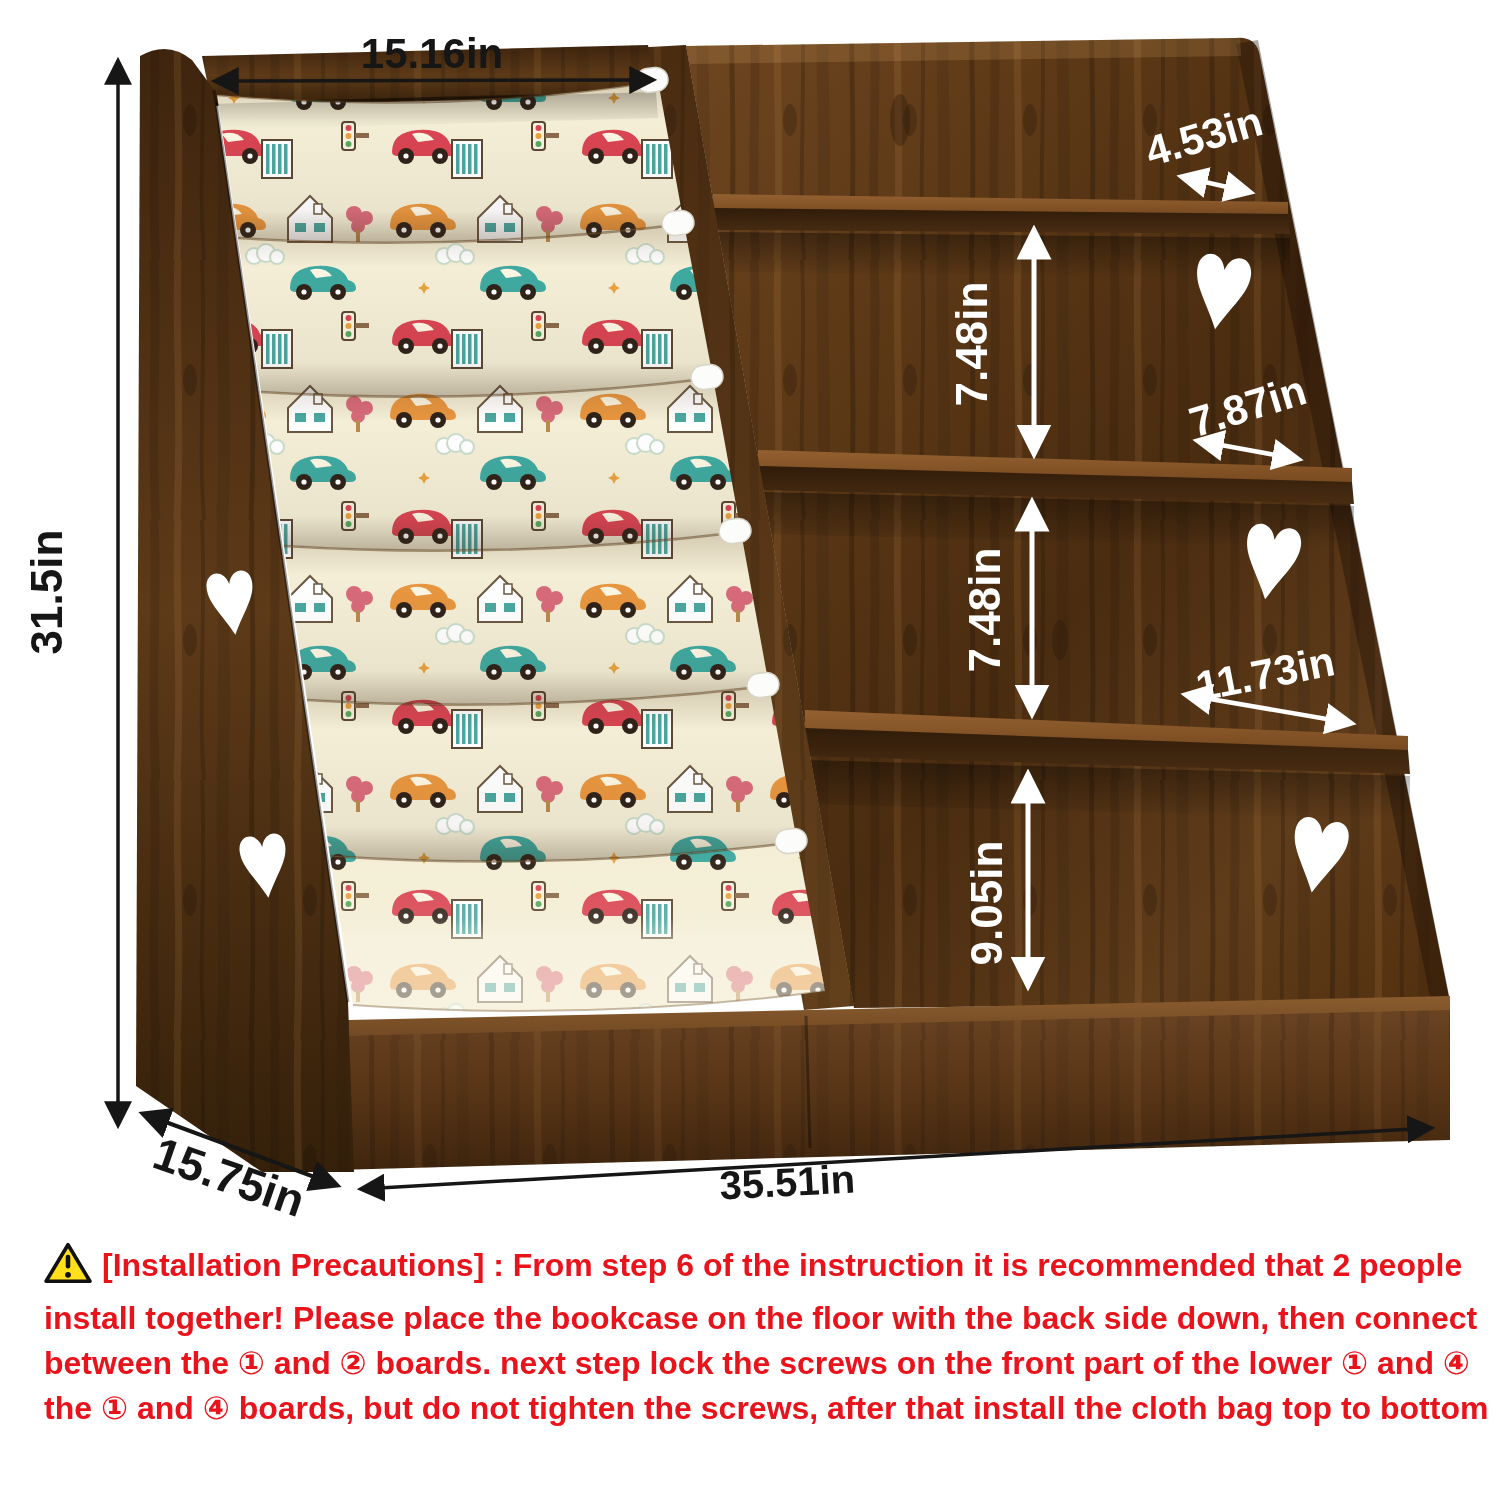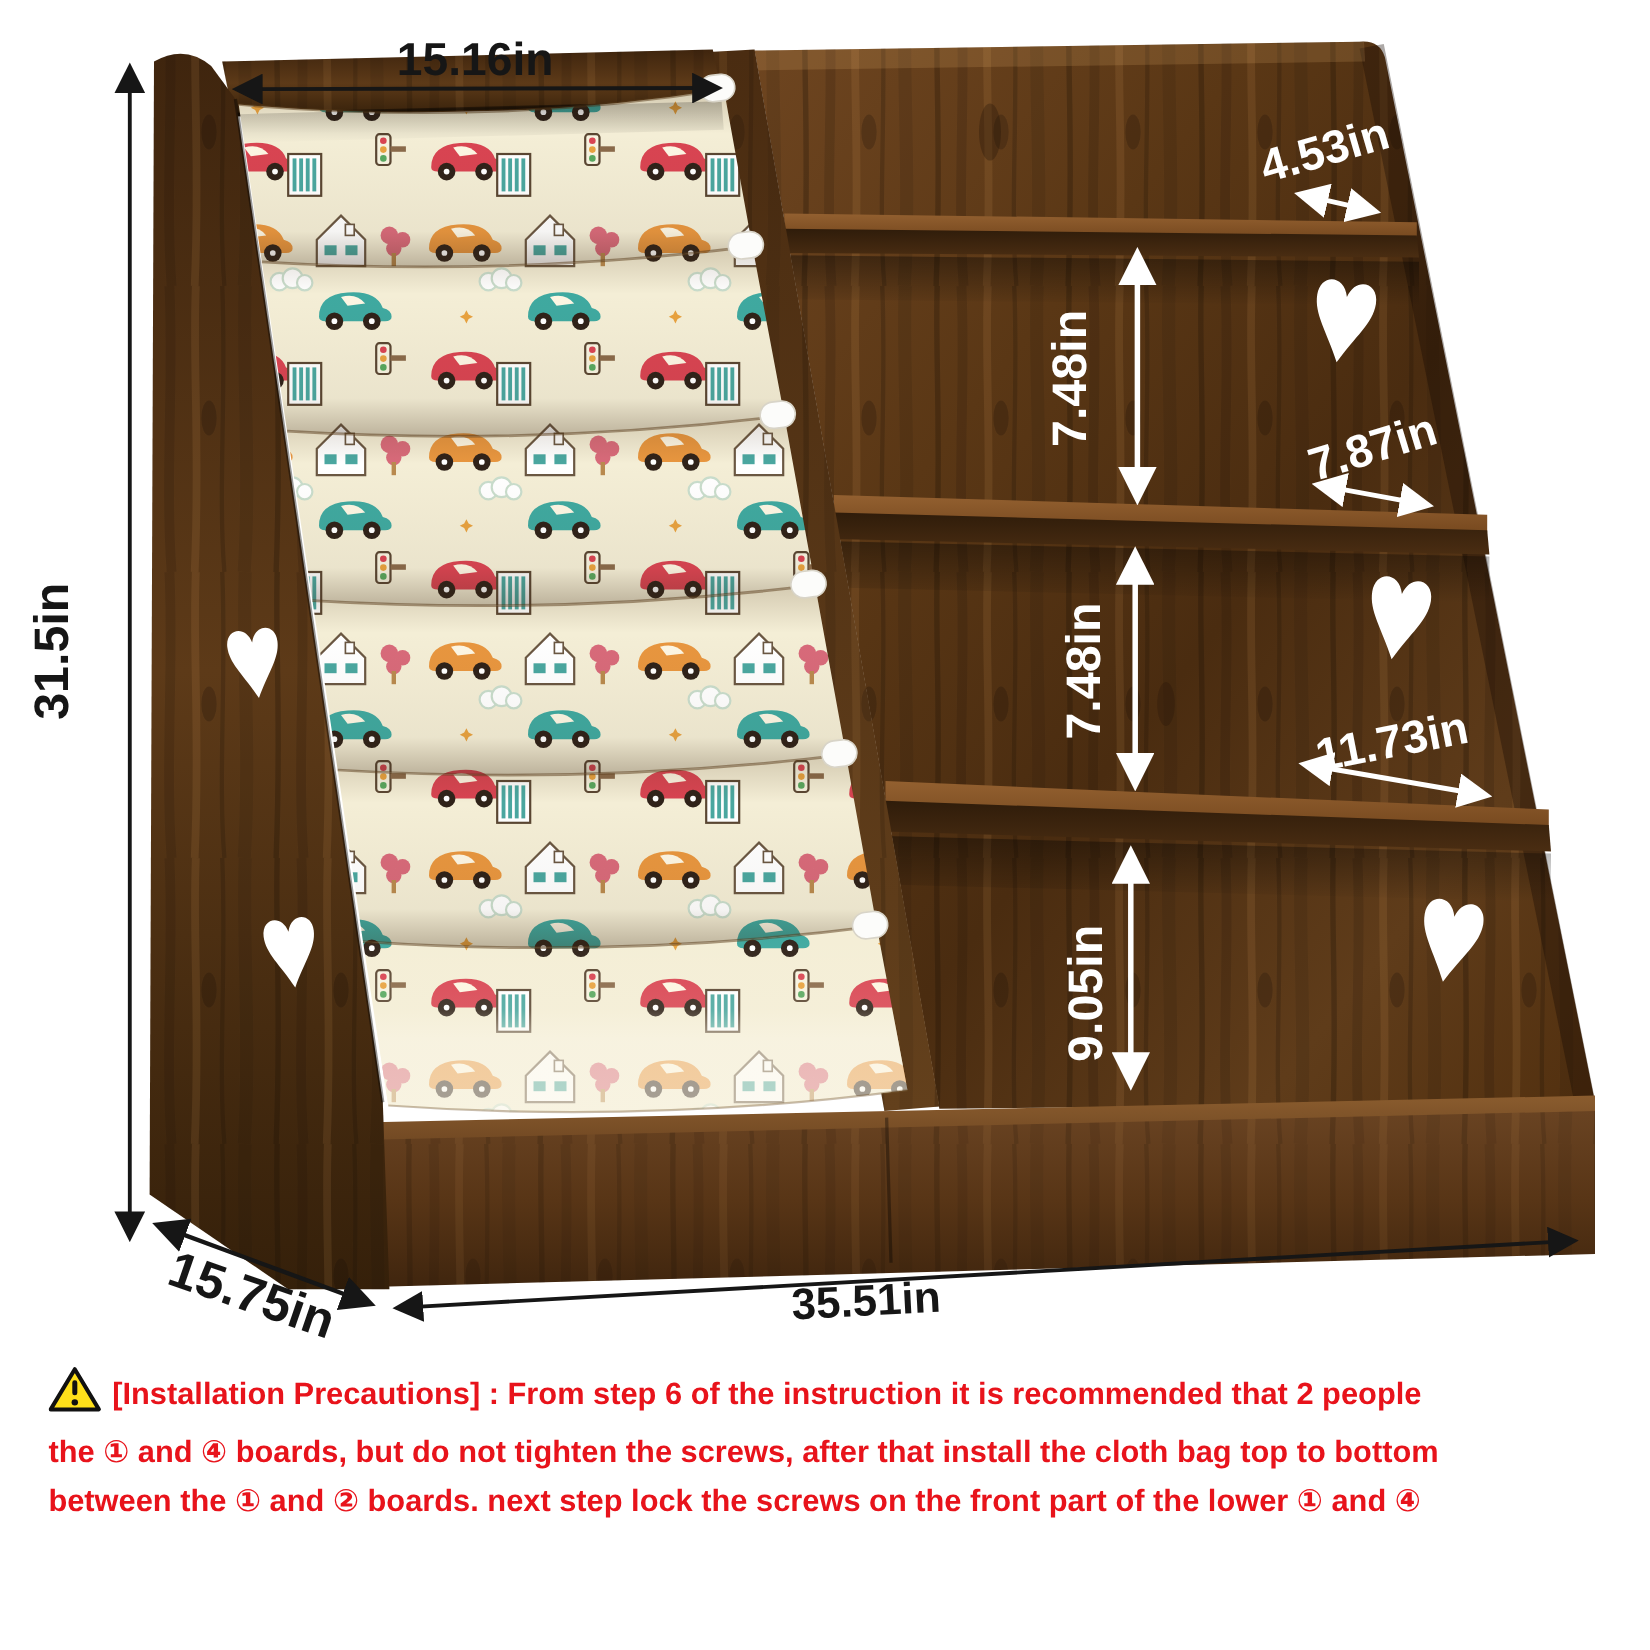--- a/index.html
+++ b/index.html
@@ -2,21 +2,21 @@
 <html><head>
 <meta charset="utf-8">
 <style>
   html,body{margin:0;padding:0;}
   body{width:1500px;height:1500px;background:#fff;position:relative;
        font-family:"Liberation Sans",sans-serif;overflow:hidden;}
   .scene{position:absolute;top:0;left:0;}
   .dim-black{fill:#161616;font-weight:bold;}
   .dim-white{fill:#ffffff;font-weight:bold;}
   .warning{position:absolute;left:44px;top:1242px;width:1414px;
-           color:#e8131b;font-weight:bold;font-size:28px;line-height:45px;
+           color:#e8131b;font-weight:bold;font-size:32px;line-height:45px;
            font-family:"Liberation Sans","DejaVu Sans",sans-serif;}
   .wline{white-space:nowrap;}
   .wicon{display:inline-block;vertical-align:-8px;margin-right:10px;}
 </style>
 </head>
 <body>
 
 <svg class="scene" width="1500" height="1220" viewBox="0 0 1500 1220">
   <defs>
     <marker id="ab" markerWidth="8" markerHeight="8" refX="6.5" refY="4" orient="auto-start-reverse" markerUnits="strokeWidth">
@@ -301,15 +301,16 @@
 <div class="warning">
   <div class="wline">
     <span class="wicon">
       <svg width="48" height="42" viewBox="0 0 52 46">
         <path d="M26,3 L50,43 L2,43 Z" fill="#ffe01a" stroke="#111" stroke-width="4" stroke-linejoin="round"></path>
         <rect x="23.5" y="14" width="5" height="15" rx="2.4" fill="#111"></rect>
         <circle cx="26" cy="36" r="3.2" fill="#111"></circle>
       </svg>
     </span><span>[Installation Precautions] : From step 6 of the instruction it is recommended that 2 people</span>
   </div>
+  <div class="wline">install together! Please place the bookcase on the floor with the back side down, then connect</div>
+  <div class="wline">between the ① and ② boards.  next step lock the screws on the front part of the lower ① and ④</div>
   <div class="wline">the ① and ④ boards, but do not tighten the screws, after that install the cloth bag top to bottom</div>
-  <div class="wline">between the ① and ② boards.  next step lock the screws on the front part of the lower ① and ④</div>
 </div>
 
 </body></html>

